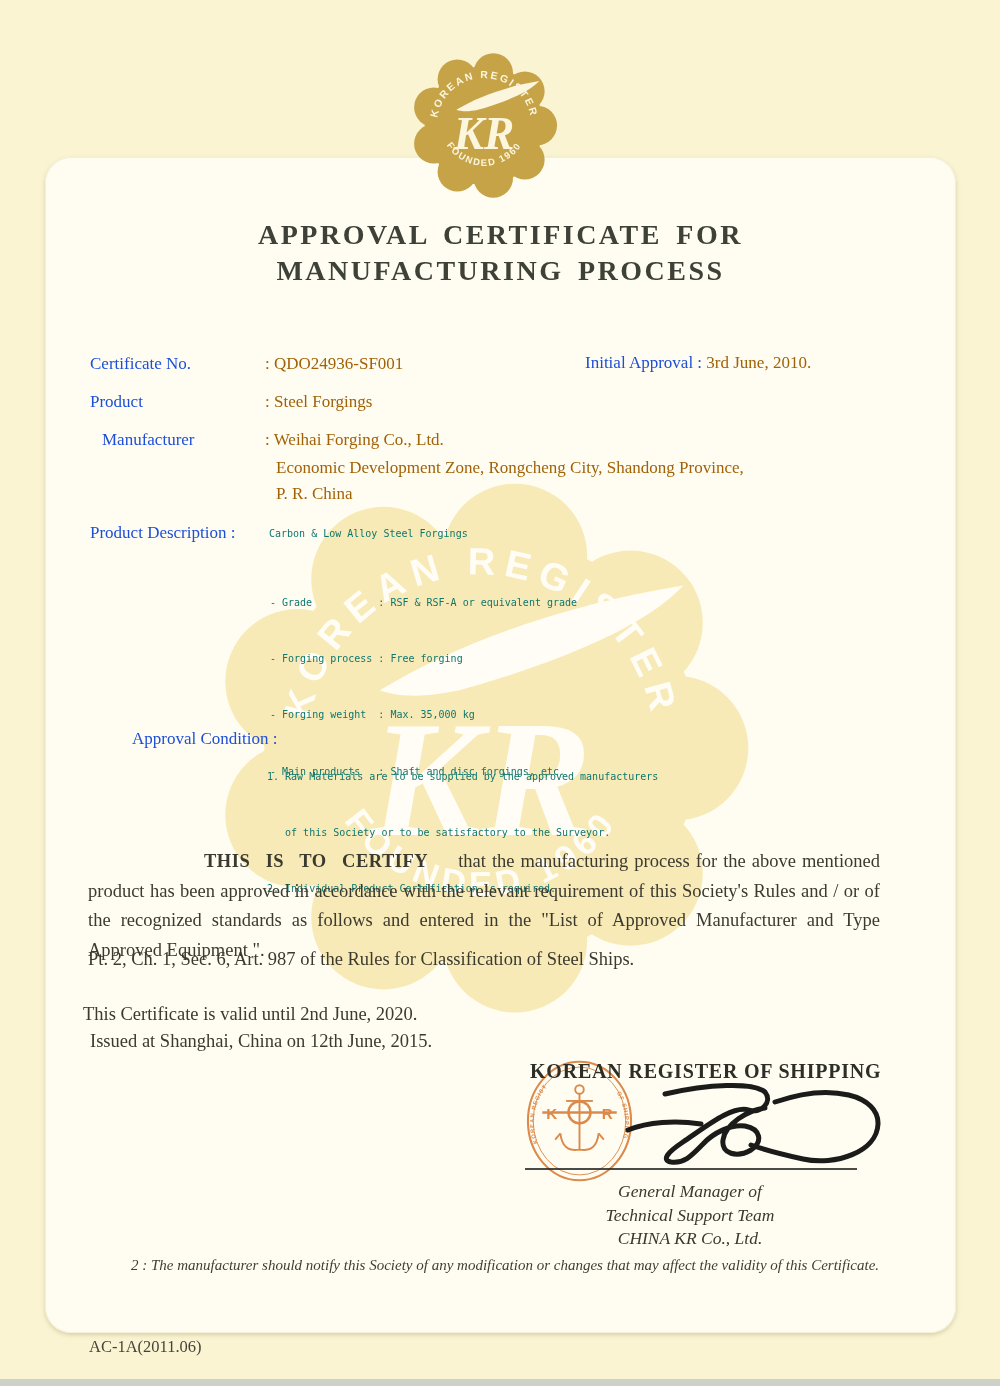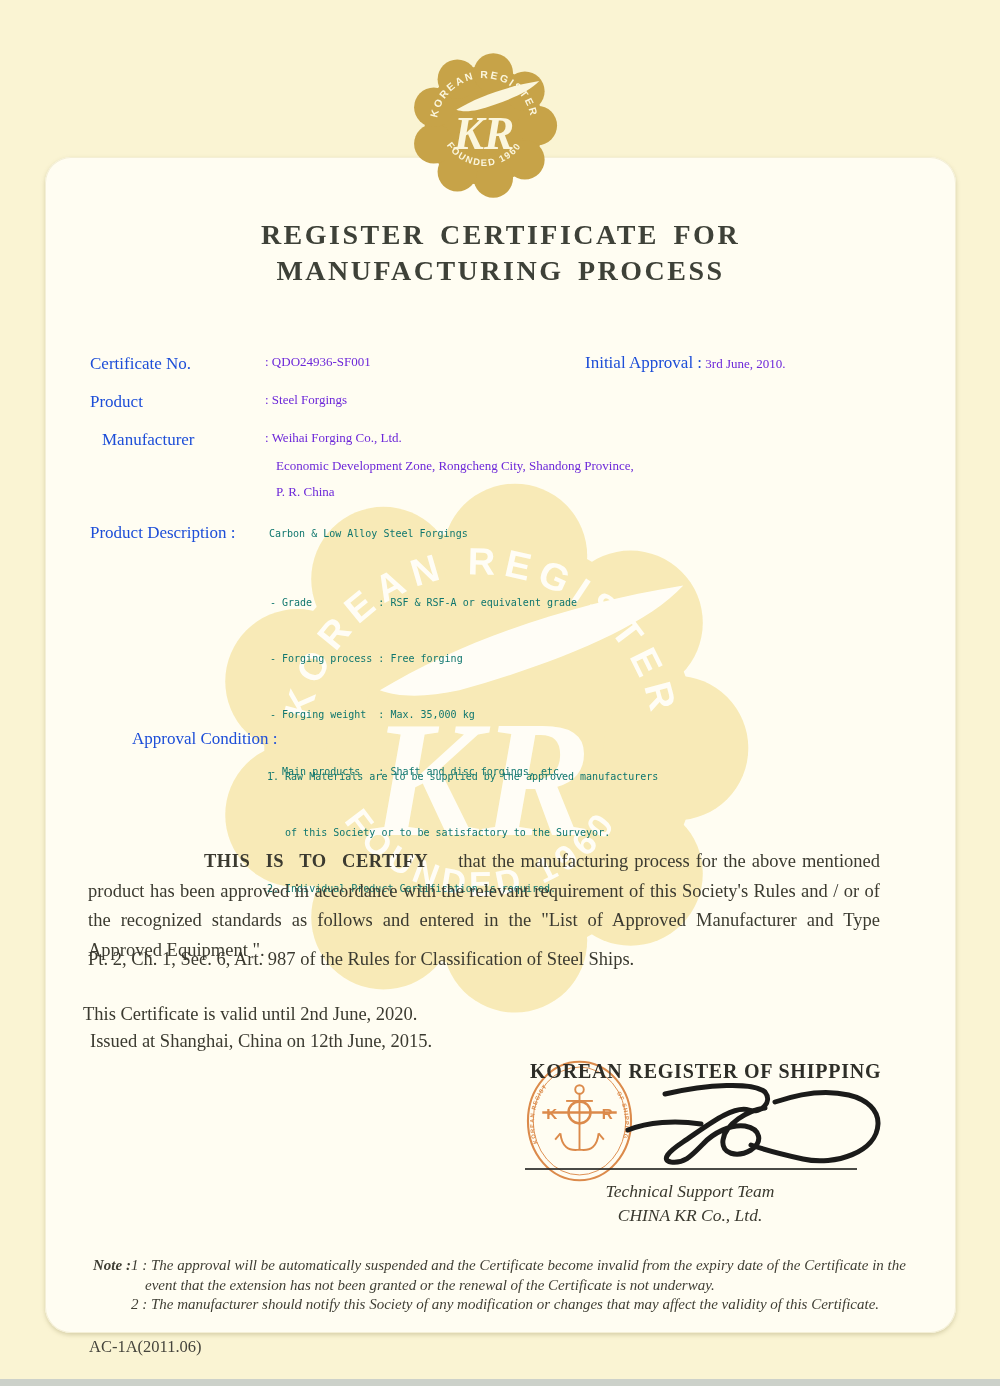--- a/index.html
+++ b/index.html
@@ -27,21 +27,21 @@
   .badge-arc-wm { fill:#fffef7; font-family:"Liberation Sans",sans-serif; font-weight:bold; font-size:10.5px; letter-spacing:2.2px; }
   .badge-mono-wm { fill:#fffef7; font-family:"Liberation Serif",serif; font-weight:bold; font-style:italic; font-size:46px; text-anchor:middle; }
   .swoosh-wm { fill:#fffef7; }
   
   .content { position:absolute; inset:0; z-index:2; }
   .abs { position:absolute; }
   .title { top:60px; left:0; width:100%; text-align:center;
     font-size:28px; font-weight:bold; letter-spacing:2.5px; word-spacing:5px;
     line-height:36px; color:#3e4138; }
   .lbl { font-weight:normal; font-size:17px; color:#1d4ed8; }
-  .val { font-size:13px; color:#6d28d9; }
+  .val { font-size:17px; color:#a16207; }
   .mono { font-family:"DejaVu Sans Mono", monospace; font-size:10px; line-height:18.8px;
     color:#0f766e; white-space:pre; }
   .certify { text-align:justify; text-indent:116px; font-size:18.5px; line-height:29.5px; color:#3b3a30; }
   .certify-bold { font-weight:bold; word-spacing:9px; margin-right:30px; letter-spacing:.5px; }
   .bodyline { font-size:18.5px; color:#3b3a30; }
   .krs-heading { font-weight:bold; font-size:20px; letter-spacing:.8px; color:#2e2e28; }
   .signer { text-align:center; font-style:italic; font-size:17.5px; line-height:23.5px; color:#3a392f; }
   .sig-line { height:2px; background:#2a2a28; opacity:.85; }
   .stamp-svg { opacity:.92; }
   .stamp-stroke { stroke:#d9813d; fill:none; }
@@ -78,21 +78,21 @@
       </defs>
       <text class="badge-arc-wm"><textPath href="#w-top" startOffset="50%" text-anchor="middle">KOREAN REGISTER</textPath></text>
       <path class="swoosh-wm" d="M 52,60 C 75,46 105,36 136,31 C 125,43 99,53 74,60 C 65,62 57,62 52,60 Z"></path>
       <text class="badge-mono-wm" x="80" y="100">KR</text>
       <text class="badge-arc-wm" style="font-size:9.5px; letter-spacing:1.6px;"><textPath href="#w-bot" startOffset="50%" text-anchor="middle">FOUNDED 1960</textPath></text>
     </svg>
 
     <div class="content">
 
       <div class="abs title">
-        <div>REGISTER CERTIFICATE FOR</div>
+        <div>APPROVAL CERTIFICATE FOR</div>
         <div>MANUFACTURING PROCESS</div>
       </div>
 
       <span class="abs lbl" style="left:45px; top:197px;">Certificate No.</span>
       <span class="abs val" style="left:220px; top:197px;">: QDO24936-SF001</span>
       <span class="abs" style="left:540px; top:196px;"><b class="lbl">Initial Approval :</b><span class="val"> 3rd June, 2010.</span></span>
 
       <span class="abs lbl" style="left:45px; top:235px;">Product</span>
       <span class="abs val" style="left:220px; top:235px;">: Steel Forgings</span>
 
@@ -152,26 +152,26 @@
 
       <svg class="abs" style="left:568px; top:923px; width:275px; height:92px;" viewBox="0 0 275 92" aria-hidden="true">
         <path class="sig-path" d="M 52,14 C 95,4 140,2 152,12 C 160,22 148,34 136,30 C 120,25 95,45 70,62 C 55,72 48,80 58,82 C 72,84 80,74 90,64 C 100,53 118,44 132,46 C 148,49 150,62 138,70 C 124,78 108,74 110,60 C 112,44 135,30 152,28"></path>
         <path class="sig-path" d="M 15,50 C 35,42 62,40 88,44"></path>
         <path class="sig-path" d="M 162,22 C 220,2 266,16 265,44 C 264,72 222,86 190,79 C 172,75 152,70 138,65"></path>
       </svg>
 
       <div class="abs sig-line" style="left:480px; top:1011px; width:332px;"></div>
 
       <div class="abs signer" style="left:520px; top:1023px; width:250px;">
+        <div>General Manager of</div>
         <div>Technical Support Team</div>
         <div>CHINA KR Co., Ltd.</div>
       </div>
 
       <div class="abs notes" style="left:48px; top:1099px; width:818px;">
-        <p class="note1"><b>Note :</b><span>1 : The approval will be automatically suspended and the Certificate become invalid from the expiry date of the Certificate in the event that the extension has not been granted or the renewal of the Certificate is not underway.</span></p>
         <p class="note2"><span>2 : The manufacturer should notify this Society of any modification or changes that may affect the validity of this Certificate.</span></p>
       </div>
 
     </div>
   </div>
 
   <svg class="badge badge-top" viewBox="0 0 160 150" aria-hidden="true">
     <g>
       <circle class="petal-gold" cx="80" cy="76" r="60"></circle>
       <circle class="petal-gold" cx="134" cy="76" r="20"></circle>

